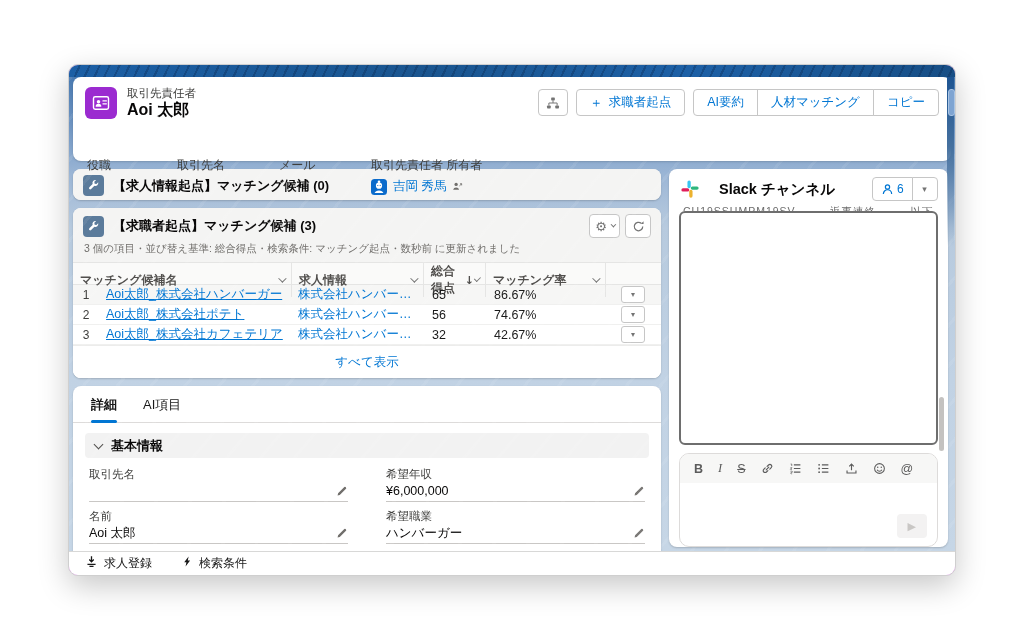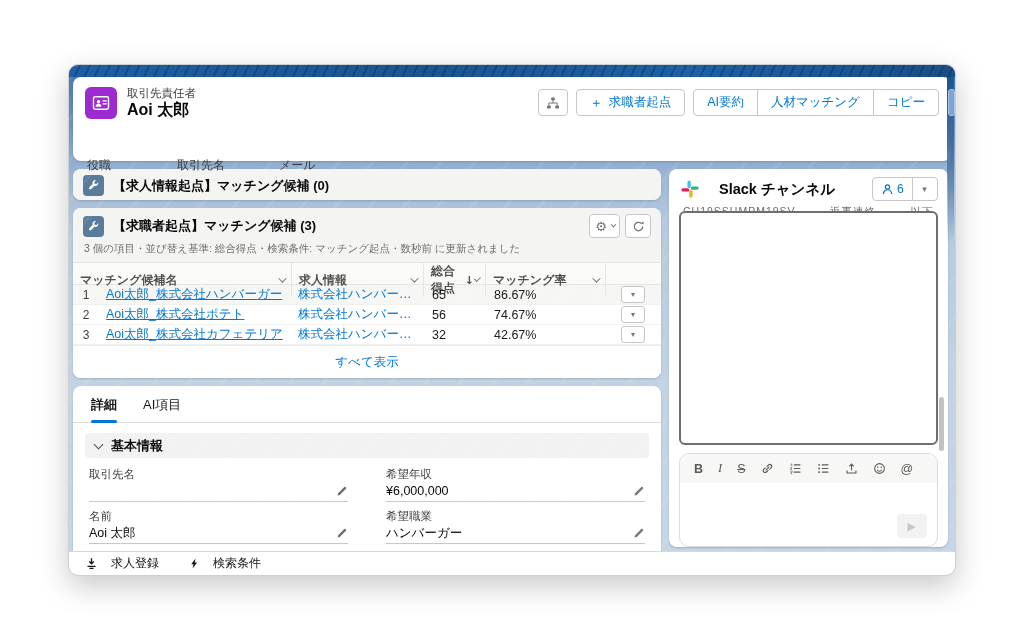--- a/index.html
+++ b/index.html
@@ -125,21 +125,21 @@
   .send-btn { position:absolute; right:10px; bottom:8px; width:30px; height:24px; background:#f3f2f2; border:none; border-radius:4px;
     color:#c9c7c5; font-size:11px; cursor:pointer; display:flex; align-items:center; justify-content:center; font-family:"DejaVu Sans",sans-serif; }
 
   
   .pg-scroll { position:absolute; right:1px; top:0; width:7px; height:170px;
     background:linear-gradient(180deg,#1d5492 0px,#46719f 70px,rgba(120,150,190,0) 170px); border-radius:0 0 3px 3px; }
   .pg-thumb { position:absolute; right:0; top:12px; width:7px; height:27px; background:#7ea4d2; border:1px solid #a9c4e4; border-radius:3px; cursor:pointer; }
 
   
   .footer { flex:0 0 24px; background:#fff; border-top:1px solid #d8d8d7; display:flex; align-items:center; padding-left:16px; gap:30px; }
-  .f-link { display:flex; align-items:center; gap:13px; font-size:12px; color:#181818; cursor:pointer; }
+  .f-link { display:flex; align-items:flex-start; gap:6px; font-size:12px; color:#181818; cursor:pointer; }
 
   svg { display:block; }
 </style>
 </head>
 <body>
 
 <div class="window">
 
   <div class="topstrip">
       <div class="texture"></div>
@@ -186,20 +186,43 @@
       </div>
       <div class="hc-fields">
         <div class="hfield" style="width:60px">
           <div class="lab">役職</div>
         </div>
         <div class="hfield" style="width:72px">
           <div class="lab">取引先名</div>
         </div>
         <div class="hfield" style="width:62px">
           <div class="lab">メール</div>
+        </div>
+        <div class="hfield">
+          <div class="lab">取引先責任者 所有者</div>
+          <div class="owner-row">
+            <span>
+              <svg width="16" height="16" viewBox="0 0 16 16">
+                  <rect width="16" height="16" rx="3.5" fill="#0B6BCB"></rect>
+                  <rect x="6.7" y="1.6" width="2.6" height="2.4" rx="1.2" fill="#fff"></rect>
+                  <circle cx="8" cy="6.7" r="3.1" fill="#fff"></circle>
+                  <circle cx="6.8" cy="6.5" r="0.6" fill="#0B6BCB"></circle>
+                  <circle cx="9.2" cy="6.5" r="0.6" fill="#0B6BCB"></circle>
+                  <path d="M3.6 14a4.6 3.6 0 0 1 8.8 0z" fill="#fff"></path>
+                </svg>
+            </span>
+            <a class="owner-link">吉岡 秀馬</a>
+            <span class="pencil">
+              <svg width="11" height="11" viewBox="0 0 16 16">
+                  <circle cx="6" cy="5" r="2.4" fill="#706e6b"></circle>
+                  <path d="M1.6 12.8a4.6 4.6 0 0 1 8.8 0z" fill="#706e6b"></path>
+                  <path d="M10.8 7.2L14 4m0 0h-2.4M14 4v2.4" stroke="#706e6b" stroke-width="1.2" fill="none"></path>
+                </svg>
+            </span>
+          </div>
         </div>
       </div>
     </div>
 
     <div class="main">
       <div class="col-left">
 
         <div class="card rl-card">
           <div class="rl-head">
             <div class="tile">

